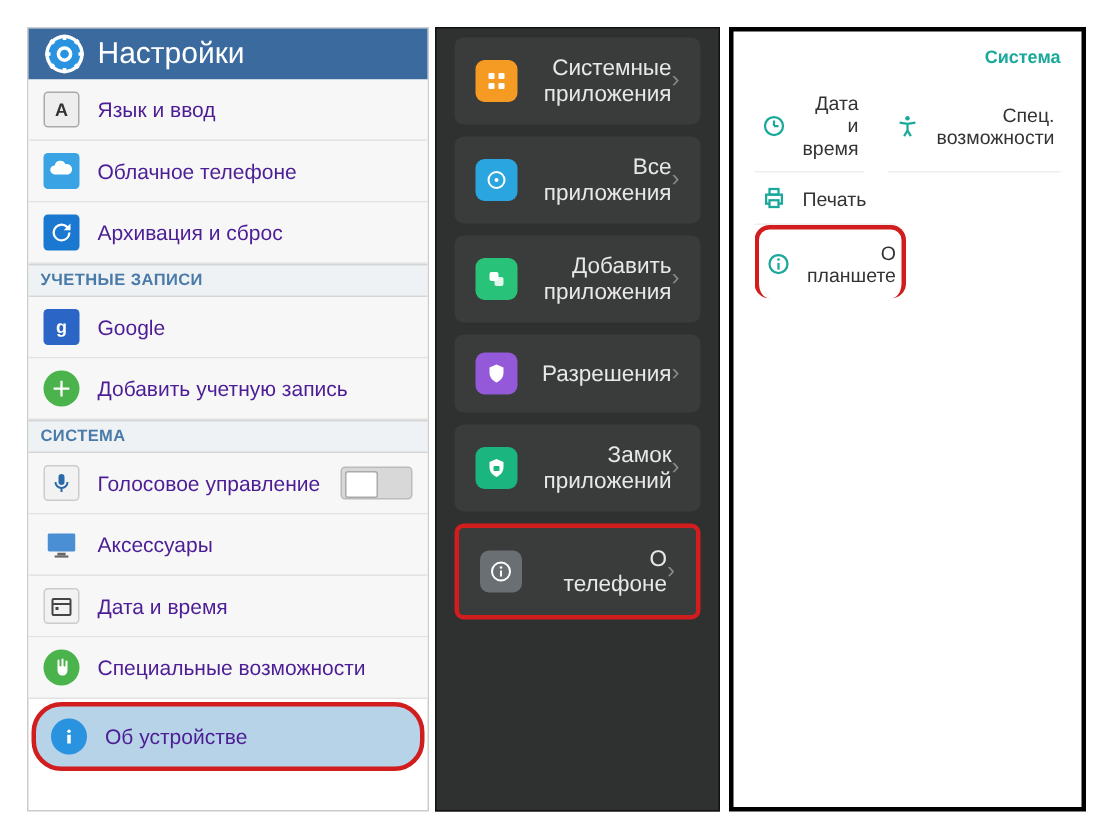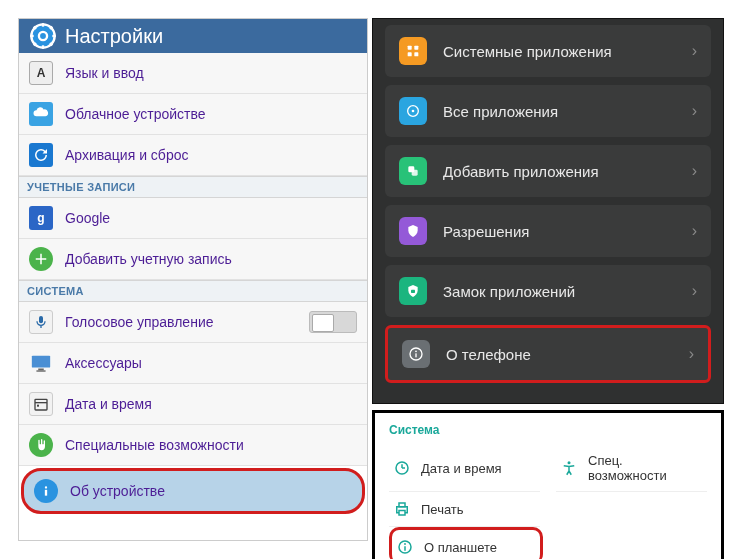--- a/index.html
+++ b/index.html
@@ -1,19 +1,19 @@
 <!DOCTYPE html>
 <html><head>
 <meta charset="utf-8">
 <style>
 * { margin: 0; padding: 0; box-sizing: border-box; font-family: Arial, sans-serif; }
 body { background: #fff; width: 742px; height: 559px; position: relative; }
 .container { display: flex; width: 100%; height: 100%; padding: 18px; gap: 4px; }
 .left-panel { width: 350px; background: #fff; border: 1px solid #ccc; display: flex; flex-direction: column; }
-.right-column { flex: 1; display: flex; flex-direction: column; gap: 6px; }
+.right-column { flex: 1; display: flex; flex-direction: row; gap: 6px; text-align: right; }
 
 
 .header-bar { background: #3b6a9e; color: #fff; display: flex; align-items: center; padding: 6px 10px; height: 34px; }
 .header-bar .gear { width: 28px; height: 28px; margin-right: 8px; }
 .header-title { font-size: 20px; font-weight: 300; }
 
 .section-header { background: #eef2f5; color: #4a7aa8; font-size: 11px; font-weight: bold; padding: 4px 8px; border-bottom: 1px solid #d5d5d5; border-top: 1px solid #d5d5d5; letter-spacing: 0.3px; }
 
 .list-item { display: flex; align-items: center; padding: 8px 10px; border-bottom: 1px solid #e2e2e2; background: #f7f7f7; min-height: 40px; position: relative; }
 .list-item .icon-box { width: 24px; height: 24px; margin-right: 12px; display: flex; align-items: center; justify-content: center; flex-shrink: 0; border-radius: 3px; }
@@ -77,21 +77,21 @@
           </svg>
         </span>
       <span class="list-item-label">Язык и ввод</span>
     </div>
     <div class="list-item">
       <span class="icon-box" style="background:#3aa3e3">
           <svg width="18" height="18" viewBox="0 0 24 24">
             <path d="M6 15a4 4 0 010-8 5 5 0 019.5-1A4 4 0 1118 15H6z" fill="#fff"></path>
           </svg>
         </span>
-      <span class="list-item-label">Облачное устройстве</span>
+      <span class="list-item-label">Облачное телефоне</span>
     </div>
     <div class="list-item">
       <span class="icon-box" style="background:#1a78d0">
           <svg width="18" height="18" viewBox="0 0 24 24">
             <path d="M12 4a8 8 0 108 8h-2a6 6 0 11-1.8-4.2L14 10h6V4l-2.3 2.3A8 8 0 0012 4z" fill="#fff"></path>
           </svg>
         </span>
       <span class="list-item-label">Архивация и сброс</span>
     </div>
 

